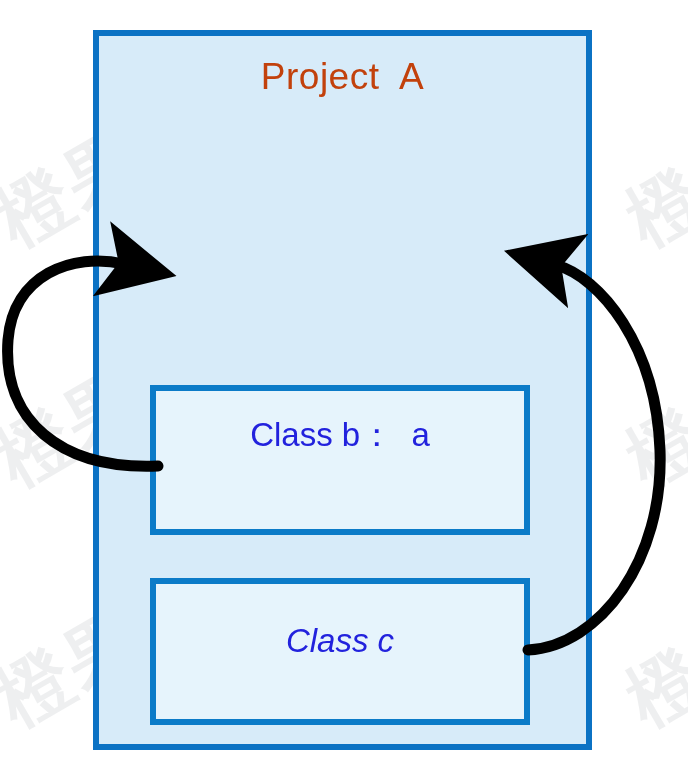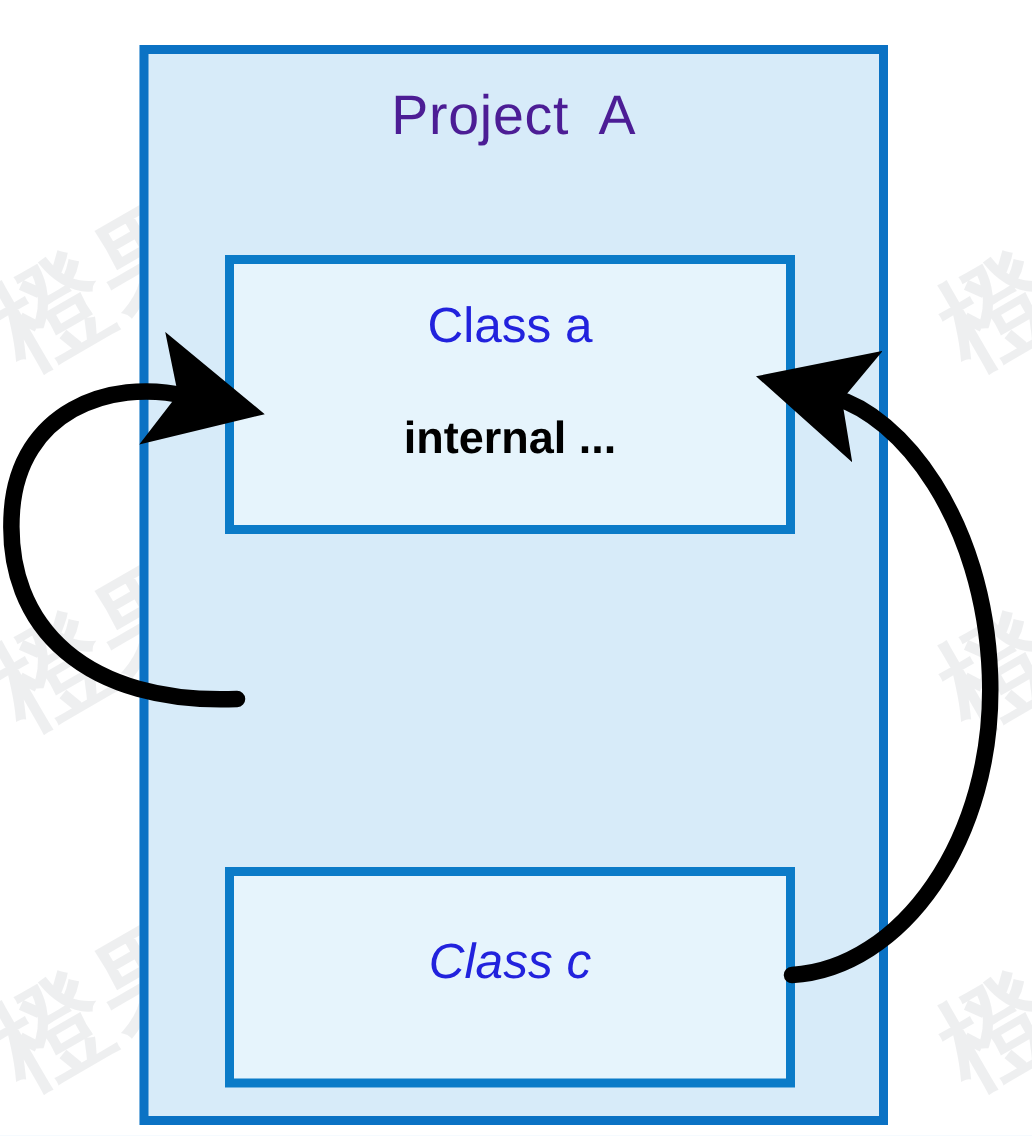--- a/index.html
+++ b/index.html
@@ -58,21 +58,21 @@
     border: 6px solid #0b72c4;
     z-index: 10;
   }
   #project-title {
     position: absolute;
     left: 0;
     top: 20px;
     width: 100%;
     text-align: center;
     font-size: 37px;
-    color: #4c1d95;
+    color: #c2410c;
     letter-spacing: 0.5px;
     z-index: 12;
     white-space: pre;
   }
 
   
   .class-box {
     position: absolute;
     box-sizing: border-box;
     background: #e6f4fc;
@@ -136,25 +136,24 @@
       <div class="wm" style="left: -20px; top: 665px;">橙果</div>
       <div class="wm" style="left: 190px; top: 665px;">橙果</div>
       <div class="wm" style="left: 400px; top: 665px;">橙果</div>
       <div class="wm" style="left: 610px; top: 665px;">橙果</div>
     </div>
 
   <div id="project-box">
     <div id="project-title">Project  A</div>
   </div>
 
-  <div id="class-a-box" class="class-box">
-    <div id="class-a-title" class="class-title">Class a</div>
-    <div id="class-a-internal">internal ...</div>
+
+  <div id="class-b-box" class="class-box">
+    <div id="class-b-title" class="class-title">Class b：  a</div>
   </div>
-
 
   <div id="class-c-box" class="class-box">
     <div id="class-c-title" class="class-title">Class c</div>
   </div>
 
   <svg id="arrows-layer" viewBox="0 0 688 757">
     <defs>
       <marker id="ah-left" markerWidth="7" markerHeight="7" refX="2.1" refY="3.5" orient="auto" markerUnits="strokeWidth">
         <path d="M0,0 L7,3.5 L0,7 L1.6,3.5 Z" fill="#000000"></path>
       </marker>

